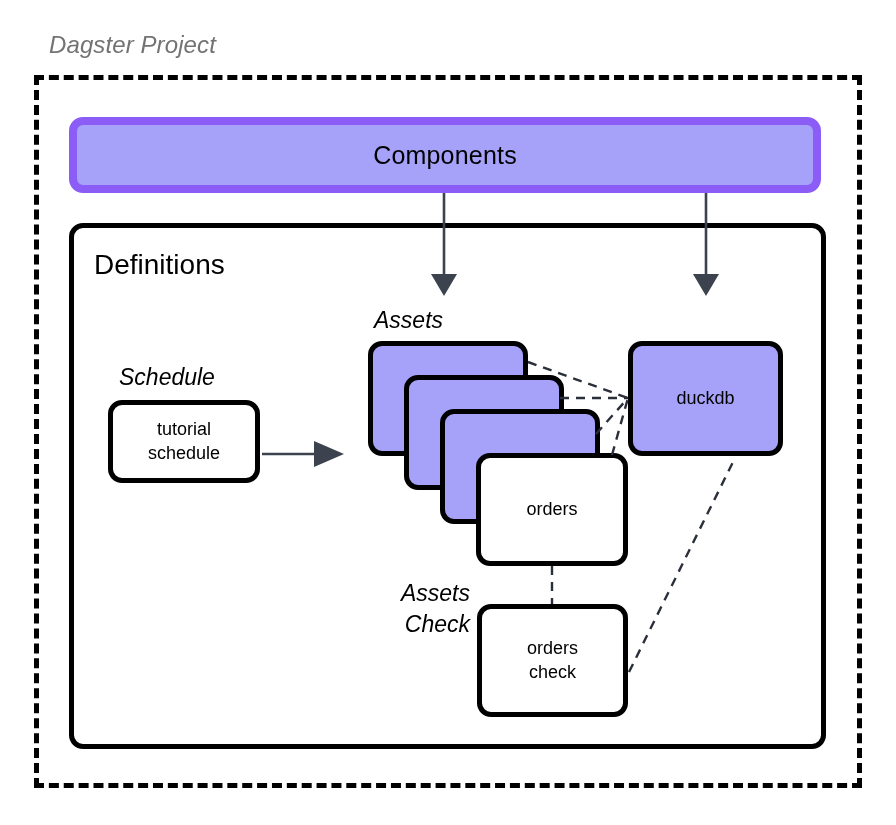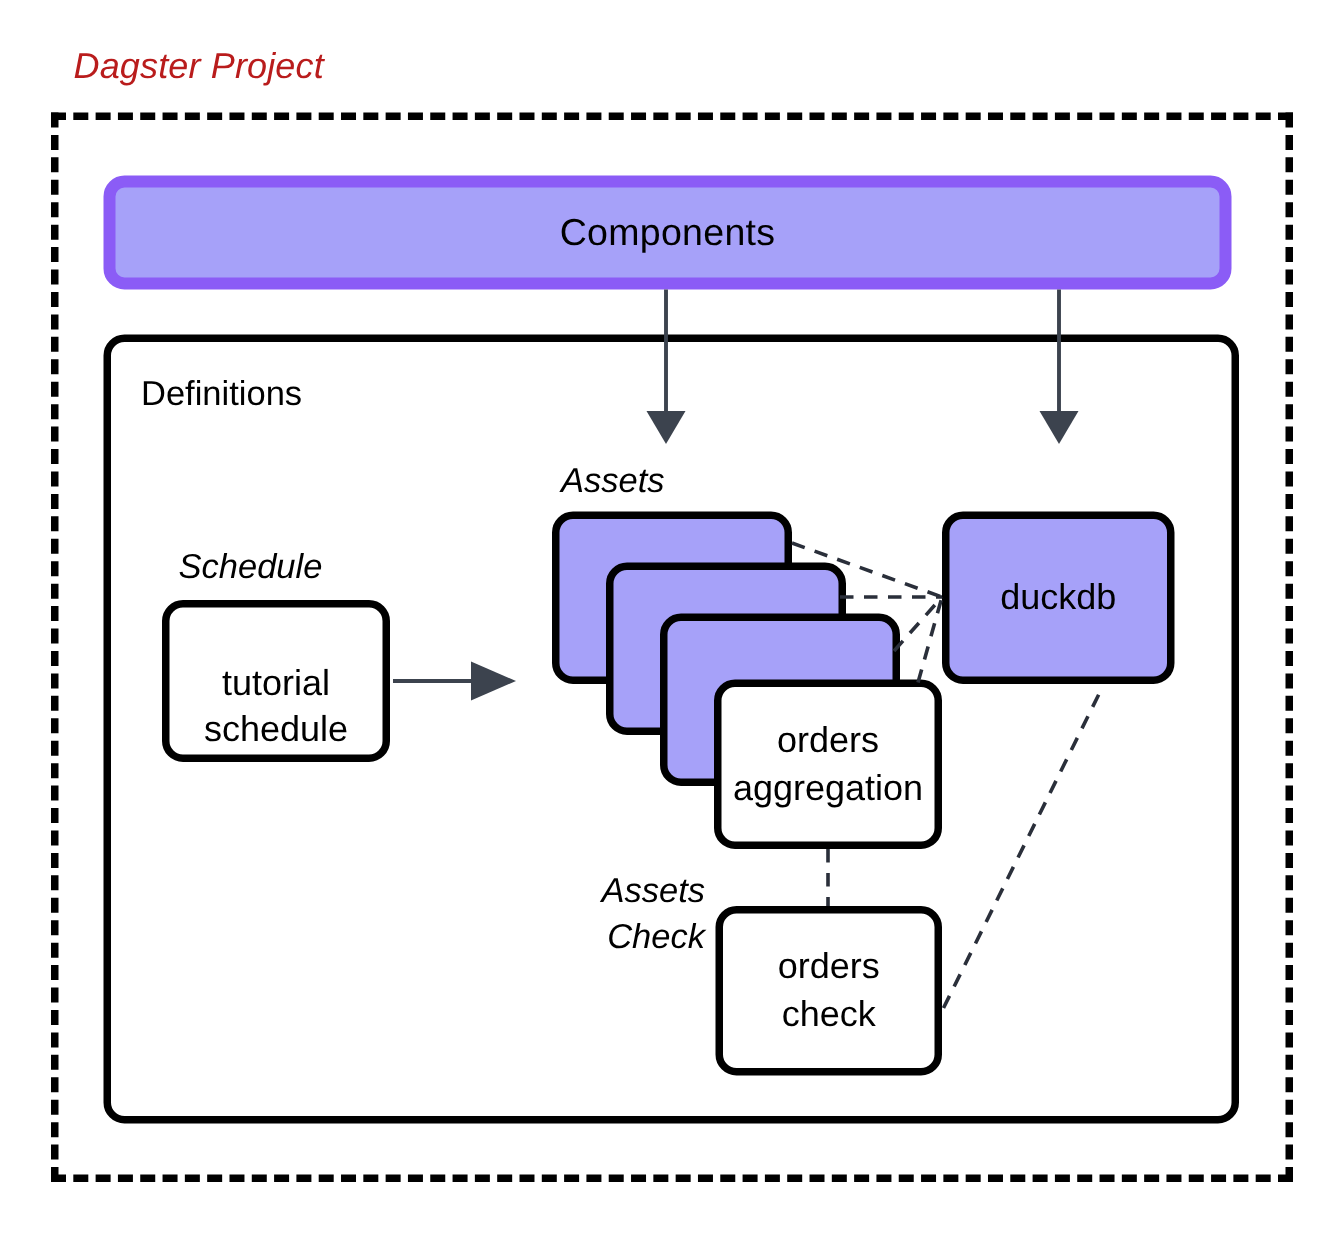--- a/index.html
+++ b/index.html
@@ -23,21 +23,21 @@
 
   
   .project-title {
     position: absolute;
     left: 49px; top: 31px;
     font-size: 24px;
     font-style: italic;
     font-weight: 400;
     letter-spacing: 0.1px;
     white-space: nowrap;
-    color: #b91c1c;
+    color: #737373;
   }
   .project-box {
     position: absolute;
     left: 34px; top: 75px;
     width: 828px; height: 713px;
     border: 5px dashed #000000;
     background: transparent;
   }
 
   
@@ -63,51 +63,51 @@
     position: absolute;
     left: 69px; top: 223px;
     width: 757px; height: 526px;
     background: #ffffff;
     border: 5px solid #000000;
     border-radius: 14px;
   }
   .definitions-label {
     position: absolute;
     left: 94px; top: 249px;
-    font-size: 23px;
+    font-size: 28px;
     color: #000;
   }
 
   
   .card {
     position: absolute;
     border: 5px solid #000000;
     border-radius: 14px;
     background: #ffffff;
     display: flex;
     flex-direction: column;
     align-items: center;
     justify-content: center;
     text-align: center;
     line-height: 1.32;
-    font-size: 24px;
+    font-size: 18px;
     color: #000;
   }
   .card.purple { background: #a6a1f9; }
 
   
   .asset-1 { left: 368px; top: 341px; width: 160px; height: 115px; z-index: 3; }
   .asset-2 { left: 404px; top: 375px; width: 160px; height: 115px; z-index: 4; }
   .asset-3 { left: 440px; top: 409px; width: 160px; height: 115px; z-index: 5; }
   .asset-4 { left: 476px; top: 453px; width: 152px; height: 113px; z-index: 6; }
 
   
   .duckdb-box { left: 628px; top: 341px; width: 155px; height: 115px; z-index: 3; }
   
-  .schedule-box { left: 108px; top: 400px; width: 152px; height: 108px; z-index: 3; justify-content: flex-end; }
+  .schedule-box { left: 108px; top: 400px; width: 152px; height: 83px; z-index: 3; }
   
   .check-box { left: 477px; top: 604px; width: 151px; height: 113px; z-index: 6; }
 
   
   .tag {
     position: absolute;
     font-size: 23px;
     font-style: italic;
     color: #000;
     white-space: nowrap;
@@ -147,21 +147,20 @@
   <div class="tag tag-check">
     <div>Assets</div>
     <div>Check</div>
   </div>
 
   <div class="card purple asset-1"></div>
   <div class="card purple asset-2"></div>
   <div class="card purple asset-3"></div>
   <div class="card asset-4">
     <div>orders</div>
-    <div>aggregation</div>
   </div>
 
   <div class="card purple duckdb-box">
     <div>duckdb</div>
   </div>
 
   <div class="card schedule-box">
     <div>tutorial</div>
     <div>schedule</div>
   </div>

